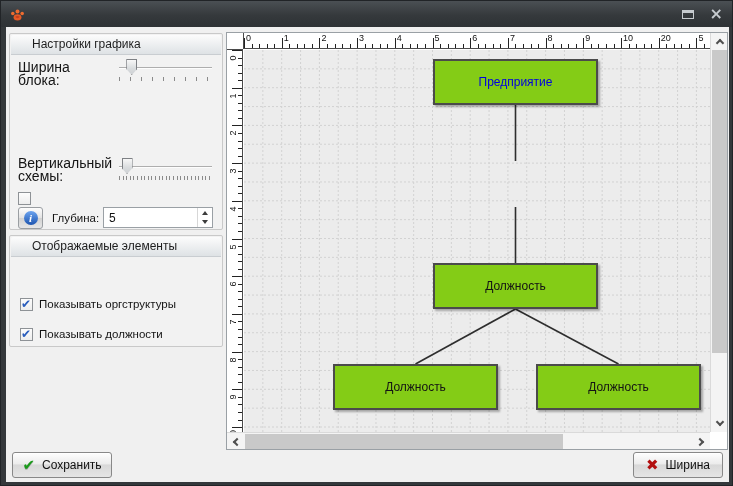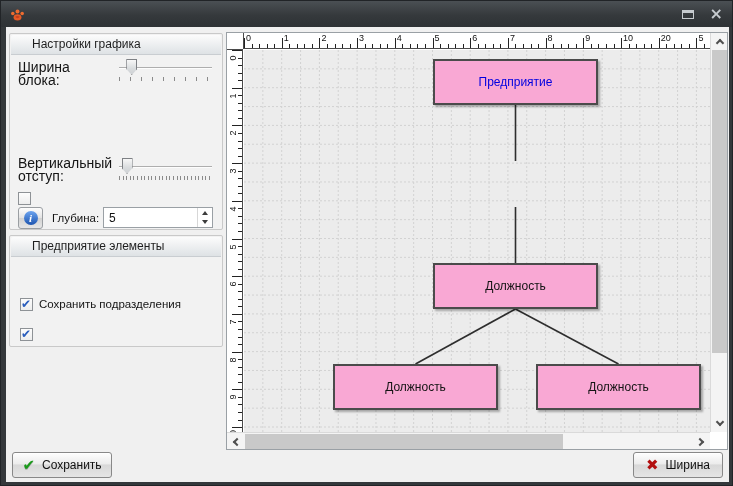--- a/index.html
+++ b/index.html
@@ -62,21 +62,21 @@
   .v-ruler{position:absolute;left:0;top:16px;width:16px;bottom:17px;background:#fff;border-top:1px solid #4a4a4a;border-right:1px solid #4a4a4a;overflow:hidden;}
   .htick{position:absolute;bottom:0;width:1px;height:4px;background:#222;}
   .htick.maj{height:10px;}
   .hlabel{position:absolute;top:0;font-size:9px;color:#111;}
   .vtick{position:absolute;right:0;height:1px;width:4px;background:#222;}
   .vtick.maj{width:10px;}
   .vlabel{position:absolute;left:0;width:12px;height:12px;font-size:9px;color:#111;
           display:flex;align-items:center;justify-content:center;transform:rotate(-90deg);}
   .grid{position:absolute;left:17px;top:17px;right:17px;bottom:17px;background:#ececec;overflow:hidden;}
   .gridsvg{position:absolute;left:0;top:0;}
-  .node{position:absolute;background:#f9a8d4;border:2px solid #4b4b4b;box-shadow:1.5px 1.5px 2px rgba(0,0,0,.30);
+  .node{position:absolute;background:#84cc16;border:2px solid #4b4b4b;box-shadow:1.5px 1.5px 2px rgba(0,0,0,.30);
         display:flex;align-items:center;justify-content:center;font-size:12px;cursor:pointer;}
   
   .v-scroll{position:absolute;right:0;top:0;width:17px;bottom:17px;background:#f4f4f4;border-left:1px solid #dadada;}
   .h-scroll{position:absolute;left:0;bottom:0;right:17px;height:17px;background:#f4f4f4;border-top:1px solid #dadada;}
   .sarrow{position:absolute;width:17px;height:17px;display:flex;align-items:center;justify-content:center;cursor:pointer;}
   .ch{width:6px;height:6px;border:solid #4f4f4f;border-width:0 2px 2px 0;}
   .ch-up{transform:rotate(-135deg);margin-top:3px;}
   .ch-down{transform:rotate(45deg);margin-bottom:3px;}
   .ch-left{transform:rotate(135deg);margin-left:3px;}
   .ch-right{transform:rotate(-45deg);margin-right:3px;}
@@ -129,21 +129,21 @@
             <div class="groove"></div>
             <div class="thumb" style="left: calc(14% - 5px);"></div>
           </div>
           <div class="ticks"></div>
         </div>
       </div>
 
 
 
       <div class="srow" style="top:121px;height:34px;">
-        <span class="slabel">Вертикальный отступ:</span>
+        <span class="slabel">Вертикальный схемы:</span>
         <div class="sarea" style="top:3px;">
           <div class="slider">
             <div class="groove"></div>
             <div class="thumb" style="left: calc(9% - 5px);"></div>
           </div>
           <div class="ticks dense"></div>
         </div>
       </div>
 
       <div class="srow cbrow" style="top:156px;height:16px;">
@@ -163,27 +163,28 @@
               </div>
             <div class="spin-dn">
                 <span class="tri-dn"></span>
               </div>
           </div>
         </div>
       </div>
     </div>
 
     <div class="group group-elements">
-      <div class="group-header">Предприятие элементы</div>
+      <div class="group-header">Отображаемые элементы</div>
       <div class="erow cbrow" style="top:60px;height:16px;">
         <span class="cbox checked"></span>
-        <span>Сохранить подразделения</span>
+        <span>Показывать оргструктуры</span>
       </div>
       <div class="erow cbrow" style="top:90px;height:16px;">
         <span class="cbox checked"></span>
+        <span>Показывать должности</span>
       </div>
     </div>
 
     <div class="canvas-panel">
       <div class="corner"></div>
       <div class="h-ruler" id="hruler">
           <div class="htick maj" style="left: 0px;"></div>
           <span class="hlabel" style="left: 2px;">0</span>
           <div class="htick" style="left: 7.5px;"></div>
           <div class="htick" style="left: 15.1px;"></div>

